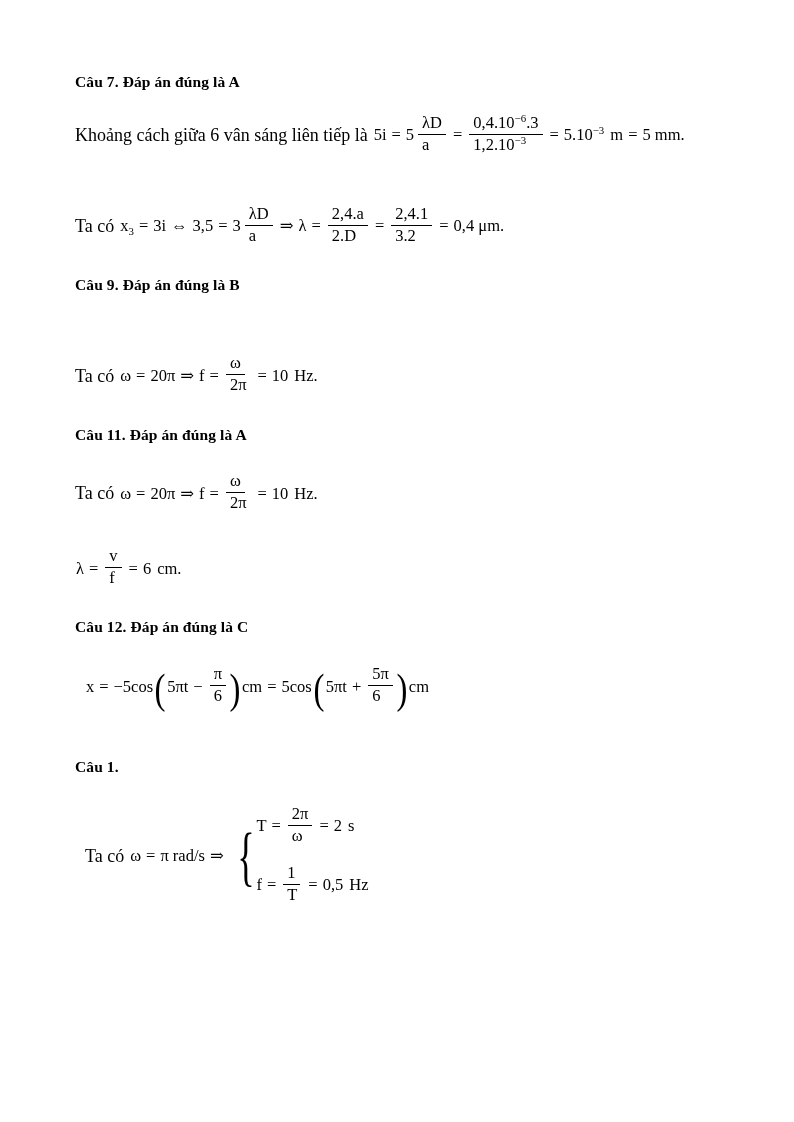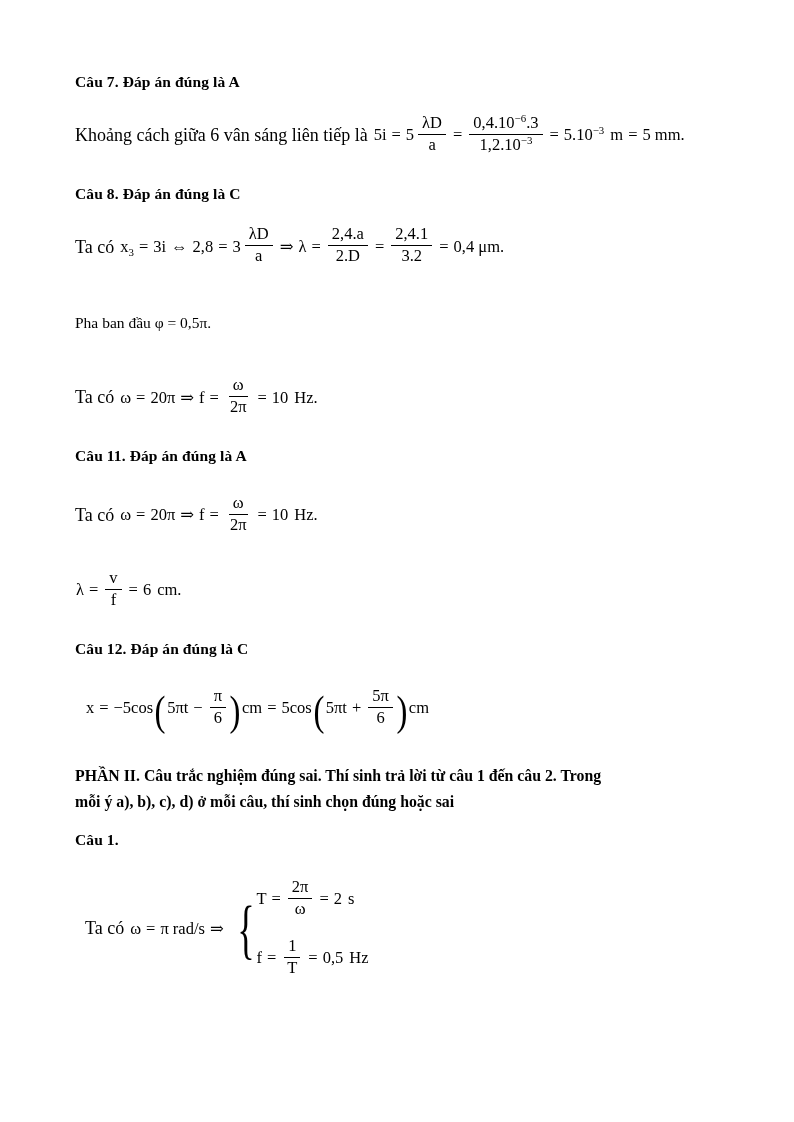--- a/index.html
+++ b/index.html
@@ -69,21 +69,21 @@
     align-items: center;
     vertical-align: middle;
   }
   .mi { display: inline-block; padding: 0 1px; }
   .op { display: inline-block; padding: 0 4px; }
 
   
   .frac {
     display: inline-flex;
     flex-direction: column;
-    align-items: center;
+    align-items: flex-start;
     vertical-align: middle;
     margin: 0 3px;
     position: relative;
     top: -0.08em;
   }
   .frac > .num {
     display: block;
     padding: 0 4px 1px 4px;
     border-bottom: 1.3px solid #000;
     font-size: 16.5px;
@@ -186,33 +186,32 @@
         <span class="mi"><span>5.10</span><sup class="exp">−3</sup></span>
         <span class="mi unit">m</span>
         <span class="op">=</span>
         <span class="mi">5 mm.</span>
       </span>
     </span>
   </div>
 
   <div class="gap-l"></div>
 
-  <div class="heading">Câu 8. Đáp án đúng là C</div>
 
   <div class="gap-m"></div>
 
   <div class="para inline-wrap">
     <span class="lead">Ta có</span>
     <span class="math">
       <span class="mrow">
         <span class="mi"><span>x</span><sub class="idx">3</sub></span>
         <span class="op">=</span>
         <span class="mi">3i</span>
         <span class="op">⇔</span>
-        <span class="mi">2,8</span>
+        <span class="mi">3,5</span>
         <span class="op">=</span>
         <span class="mi">3</span>
         <span class="frac">
           <span class="num">λD</span>
           <span class="den">a</span>
         </span>
         <span class="op">⇒</span>
         <span class="mi">λ</span>
         <span class="op">=</span>
         <span class="frac">
@@ -225,24 +224,24 @@
           <span class="den">3.2</span>
         </span>
         <span class="op">=</span>
         <span class="mi">0,4 μm.</span>
       </span>
     </span>
   </div>
 
   <div class="gap-l"></div>
 
+  <div class="heading">Câu 9. Đáp án đúng là B</div>
 
   <div class="gap-s"></div>
 
-  <div class="para">Pha ban đầu φ = 0,5π.</div>
 
   <div class="gap-s"></div>
 
 
   <div class="gap-l"></div>
 
   <div class="para inline-wrap">
     <span class="lead">Ta có</span>
     <span class="math">
       <span class="mrow">
@@ -339,24 +338,20 @@
           <span class="den">6</span>
         </span>
         <span class="bigparen">)</span>
         <span class="mi">cm</span>
       </span>
     </span>
   </div>
 
   <div class="gap-xl"></div>
 
-  <div class="section-title">
-    <div>PHẦN II. Câu trắc nghiệm đúng sai. Thí sinh trả lời từ câu 1 đến câu 2. Trong</div>
-    <div>mỗi ý a), b), c), d) ở mỗi câu, thí sinh chọn đúng hoặc sai</div>
-  </div>
 
   <div class="gap-s"></div>
 
   <div class="heading">Câu 1.</div>
 
   <div class="gap-l"></div>
 
   <div class="para inline-wrap" style="padding-left:10px;">
     <span class="lead">Ta có</span>
     <span class="math">

